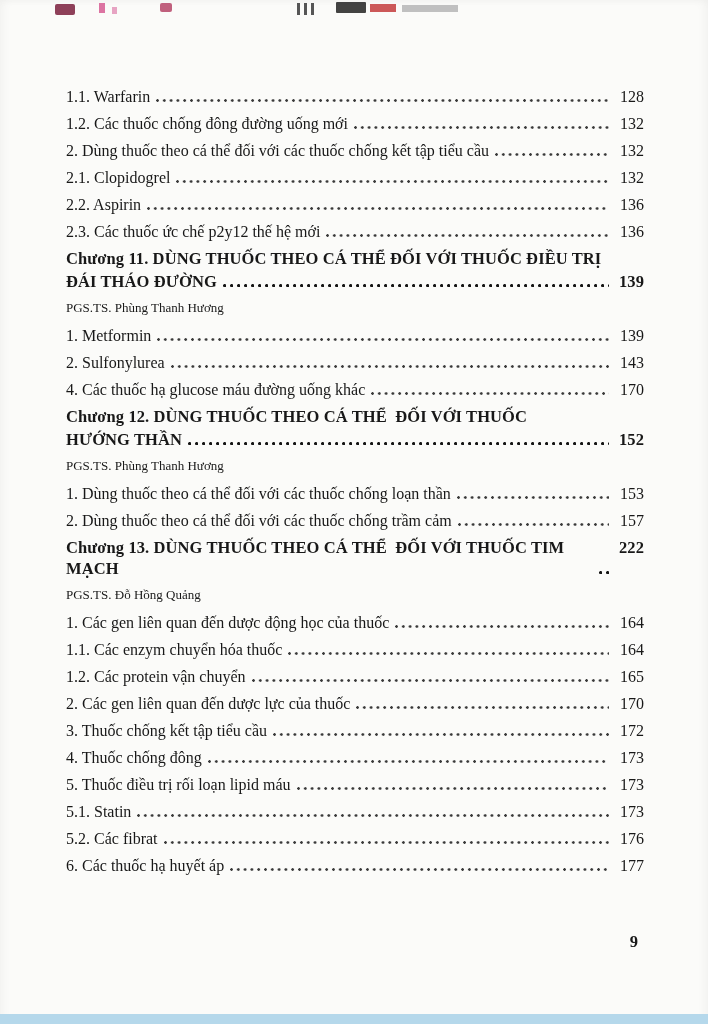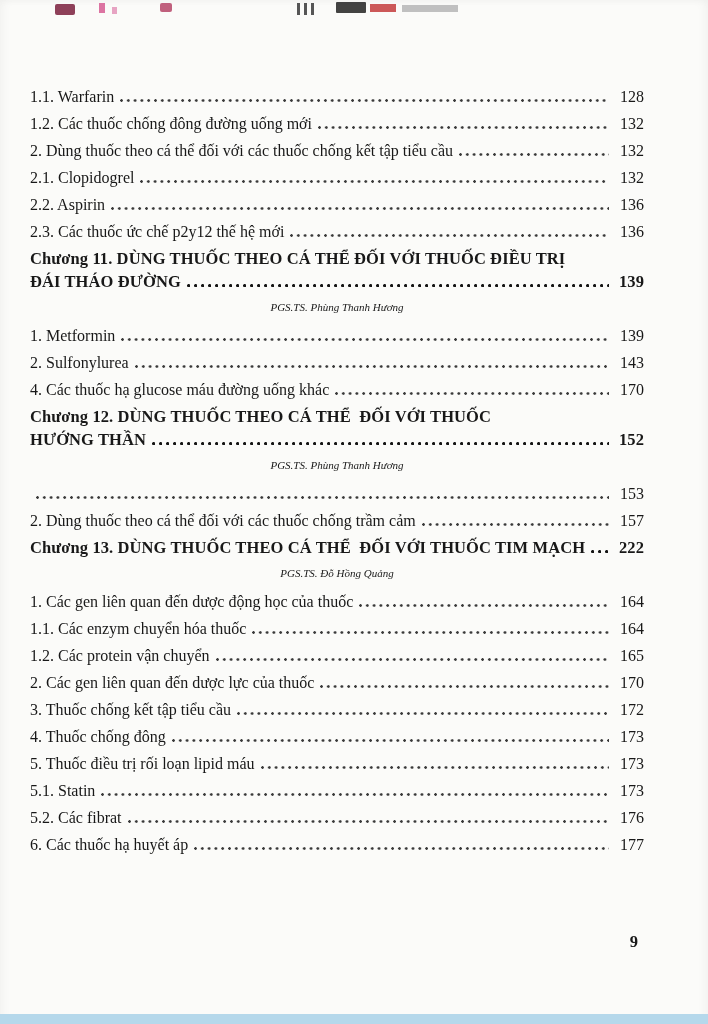--- a/index.html
+++ b/index.html
@@ -21,20 +21,21 @@
     padding: 86px 64px 0 30px;
     box-sizing: border-box;
     box-shadow: inset -4px 0 8px rgba(0,0,0,0.035), inset 4px 0 8px rgba(0,0,0,0.03);
   }
   .row {
     display: flex;
     align-items: baseline;
     margin-bottom: 6px;
     font-size: 16px;
     line-height: 21px;
+    margin-left: 36px;
   }
   .row .txt { white-space: pre-wrap; }
   .leader {
     flex: 1 1 auto;
     min-width: 10px;
     align-self: flex-end;
     height: 5px;
     margin: 0 3px 3px 6px;
     background-image: radial-gradient(circle at 1.5px 1.5px, #3a3a3a 1.1px, rgba(0,0,0,0) 1.55px);
     background-size: 6.8px 5px;
@@ -49,23 +50,22 @@
     font-size: 16.5px;
     letter-spacing: 0.1px;
   }
   .row.chapter { margin-top: 6px; }
   .row.chapter.tight { margin-bottom: 2px; }
   .row.chapter .leader, .row.chapter-cont .leader {
     background-image: radial-gradient(circle at 1.6px 1.6px, #151515 1.3px, rgba(0,0,0,0) 1.75px);
     background-size: 7px 5px;
   }
   .row.author {
-    justify-content: center;
-    font-style: italic;
-    font-size: 11px;
+    justify-content: flex-start;
+    font-size: 13px;
     margin-top: -1px;
     margin-bottom: 7px;
   }
   .page-number {
     position: absolute;
     top: 932px;
     right: 70px;
     font-size: 16.5px;
     font-weight: 600;
   }
@@ -166,20 +166,21 @@
       <div class="row chapter-cont">
     <span class="txt">HƯỚNG THẦN</span>
     <span class="leader"></span>
     <span class="pg">152</span>
   </div>
       <div class="row author">
     <span class="txt">PGS.TS. Phùng Thanh Hương</span>
 
   </div>
       <div class="row item">
+    <span class="txt">1. Dùng thuốc theo cá thể đối với các thuốc chống loạn thần</span>
     <span class="leader"></span>
     <span class="pg">153</span>
   </div>
       <div class="row item">
     <span class="txt">2. Dùng thuốc theo cá thể đối với các thuốc chống trầm cảm</span>
     <span class="leader"></span>
     <span class="pg">157</span>
   </div>
       <div class="row chapter">
     <span class="txt">Chương 13. DÙNG THUỐC THEO CÁ THỂ  ĐỐI VỚI THUỐC TIM MẠCH</span>

